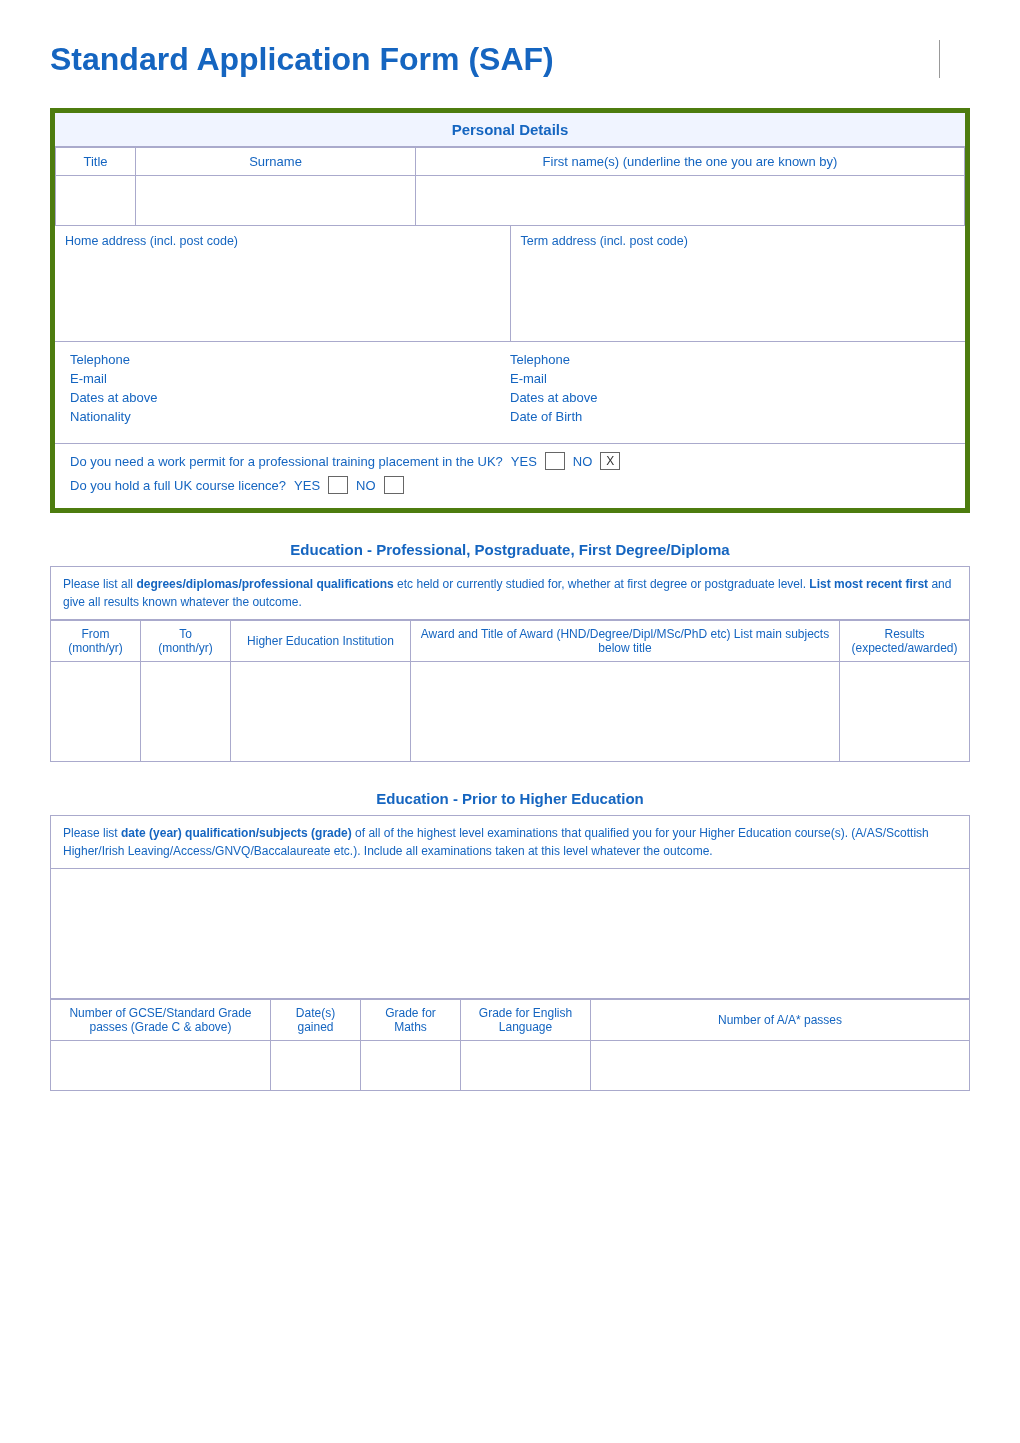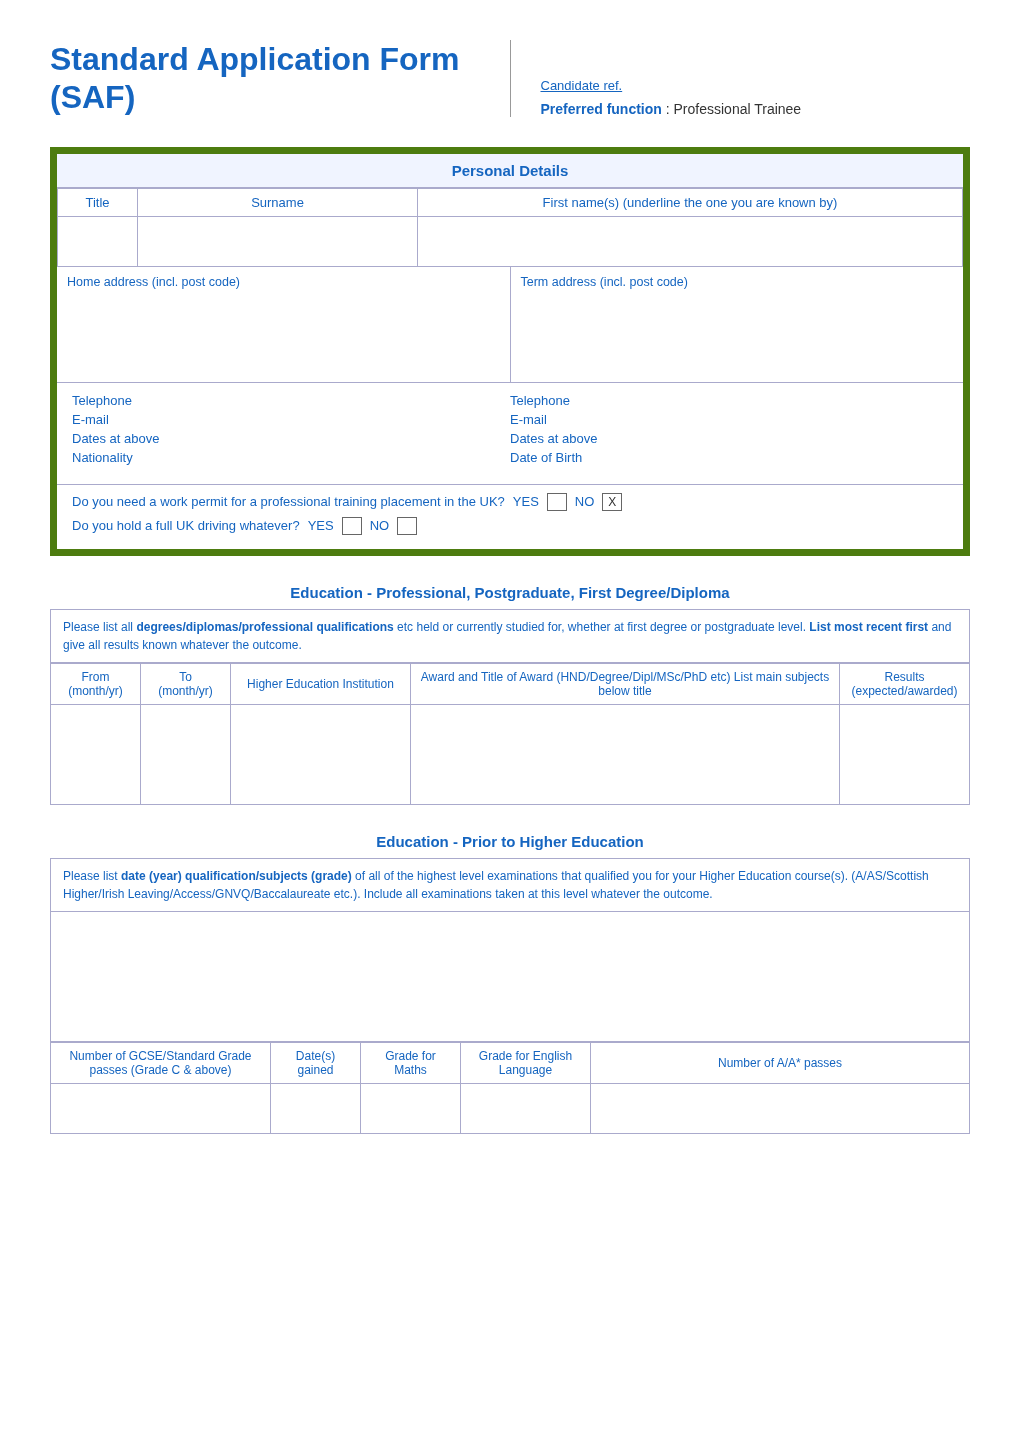--- a/index.html
+++ b/index.html
@@ -59,21 +59,21 @@
       color: #333;
     }
 
     .preferred-function-label {
       color: #1565c0;
       font-weight: bold;
     }
 
     
     .section {
-      border: 7px solid #4d7c0f;
+      border: 5px solid #4d7c0f;
       margin-bottom: 20px;
     }
 
     .section-title {
       text-align: center;
       color: #1565c0;
       font-weight: bold;
       font-size: 15px;
       padding: 8px;
       background: #f0f4ff;
@@ -240,27 +240,20 @@
     }
   </style>
 </head>
 <body>
 
 <div class="header">
   <div class="header-left">
     <div class="main-title">Standard Application Form (SAF)</div>
   </div>
   <div class="header-divider"></div>
-  <div class="header-right">
-    <div class="candidate-ref">Candidate ref.</div>
-    <div class="preferred-function">
-      <span class="preferred-function-label">Preferred function</span>
-      <span>: Professional Trainee</span>
-    </div>
-  </div>
 </div>
 
 <div class="section">
   <div class="section-title">Personal Details</div>
 
   <table class="personal-details-table">
     <tbody>
       <tr class="header-row">
         <td style="width:80px;">Title</td>
         <td style="width:280px;">Surname</td>
@@ -318,21 +311,21 @@
 
   <div class="checkbox-section">
     <div class="checkbox-row">
       <span>Do you need a work permit for a professional training placement in the UK?</span>
       <span>YES</span>
       <span class="checkbox-box"></span>
       <span>NO</span>
       <span class="checkbox-box">X</span>
     </div>
     <div class="checkbox-row">
-      <span>Do you hold a full UK driving whatever?</span>
+      <span>Do you hold a full UK course licence?</span>
       <span>YES</span>
       <span class="checkbox-box"></span>
       <span>NO</span>
       <span class="checkbox-box"></span>
     </div>
   </div>
 </div>
 
 <div>
   <div class="edu-section-title">Education - Professional, Postgraduate, First Degree/Diploma</div>

